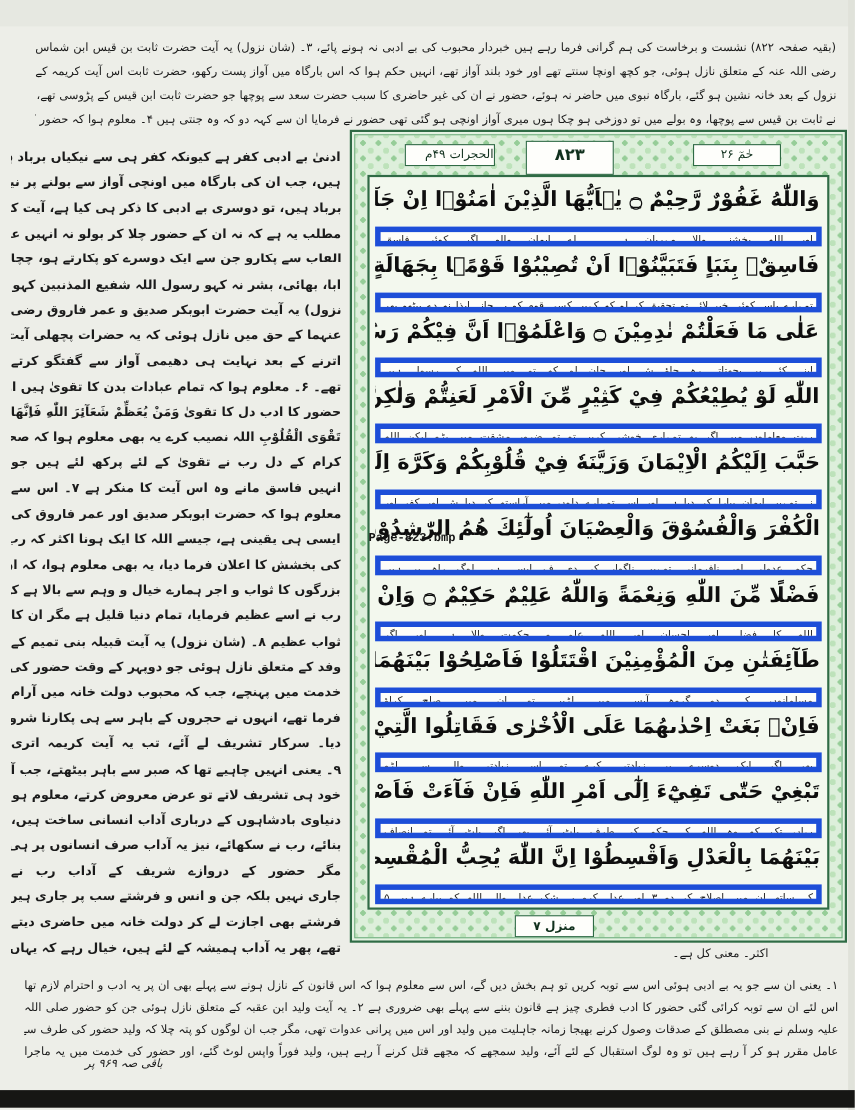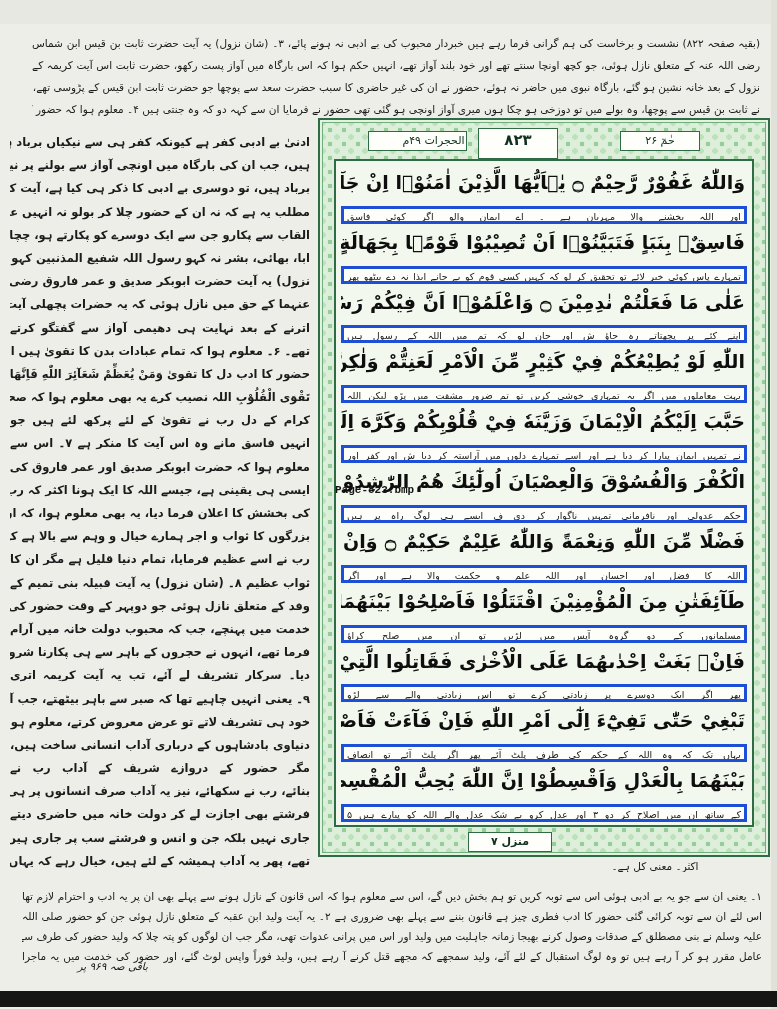--- a/index.html
+++ b/index.html
@@ -59,37 +59,37 @@
   .qline{flex:1;display:flex;flex-direction:column;min-height:0;}
   .ar{
     flex:1;direction:rtl;unicode-bidi:isolate;
     font-weight:700;font-size:19px;line-height:1.9;
     display:block;text-align:justify;text-align-last:justify;
     white-space:nowrap;overflow:hidden;color:#0e0e0e;
     padding:0 2px;
   }
   .ur{
     height:18px;line-height:16px;flex:none;
-    background:#fdfdf9;border:3px solid #1d4ed8;
+    background:#fdfdf9;border:5px solid #1d4ed8;
     direction:rtl;unicode-bidi:isolate;
     font-size:9.5px;text-align:justify;text-align-last:justify;
     white-space:nowrap;overflow:hidden;color:#202020;
     padding:0 3px;box-sizing:border-box;
   }
 
   .cartouche{
     position:absolute;background:#fefefb;border:1px solid #2f6b45;
     direction:rtl;text-align:center;color:#10301d;
     font-size:11px;line-height:18px;height:20px;box-sizing:border-box;
     overflow:hidden;white-space:nowrap;
   }
-  .c-surah{left:50px;top:13px;width:99px;padding-left:32px;}
+  .c-surah{left:50px;top:13px;width:82px;padding-left:32px;}
   .c-page {left:160px;top:10px;width:80px;height:31px;line-height:23px;font-size:15px;font-weight:700;}
-  .c-juz  {left:302px;top:13px;width:80px;}
-  .c-manzil{left:150px;top:714px;width:84px;font-weight:700;}
+  .c-juz  {left:312px;top:13px;width:80px;}
+  .c-manzil{left:150px;top:714px;width:72px;font-weight:700;}
 
   .overlay-label{
     position:absolute;left:335px;top:484px;
     font-family:Liberation Mono, monospace;
     font-weight:700;font-size:11px;color:#141414;letter-spacing:0;
   }
   .footnote{
     position:absolute;left:575px;top:860px;width:160px;
     direction:rtl;text-align:center;font-size:10.5px;color:#1b1b1b;white-space:nowrap;
   }
@@ -163,27 +163,27 @@
       <div class="uline">فرما تھے، انہوں نے حجروں کے باہر سے ہی پکارنا شروع کر</div>
 
       <div class="uline">دیا۔ سرکار تشریف لے آئے، تب یہ آیت کریمہ اتری</div>
 
       <div class="uline">۹۔ یعنی انہیں چاہیے تھا کہ صبر سے باہر بیٹھتے، جب آپ</div>
 
       <div class="uline">خود ہی تشریف لاتے تو عرض معروض کرتے، معلوم ہوا کہ</div>
 
       <div class="uline">دنیاوی بادشاہوں کے درباری آداب انسانی ساخت ہیں،</div>
 
+      <div class="uline">بنائے، رب نے سکھائے، نیز یہ آداب صرف انسانوں پر ہی</div>
+
       <div class="uline">مگر حضور کے دروازے شریف کے آداب رب نے</div>
 
-      <div class="uline">بنائے، رب نے سکھائے، نیز یہ آداب صرف انسانوں پر ہی</div>
+      <div class="uline">جاری نہیں بلکہ جن و انس و فرشتے سب پر جاری ہیں،</div>
 
       <div class="uline">فرشتے بھی اجازت لے کر دولت خانہ میں حاضری دیتے</div>
-
-      <div class="uline">جاری نہیں بلکہ جن و انس و فرشتے سب پر جاری ہیں،</div>
 
       <div class="uline">تھے، پھر یہ آداب ہمیشہ کے لئے ہیں، خیال رہے کہ یہاں</div>
     </div>
 
   <div class="quran-box">
     <div class="qb-outer">
       <div class="qb-pattern">
         <div class="qb-inner">
 
             <div class="qline">

